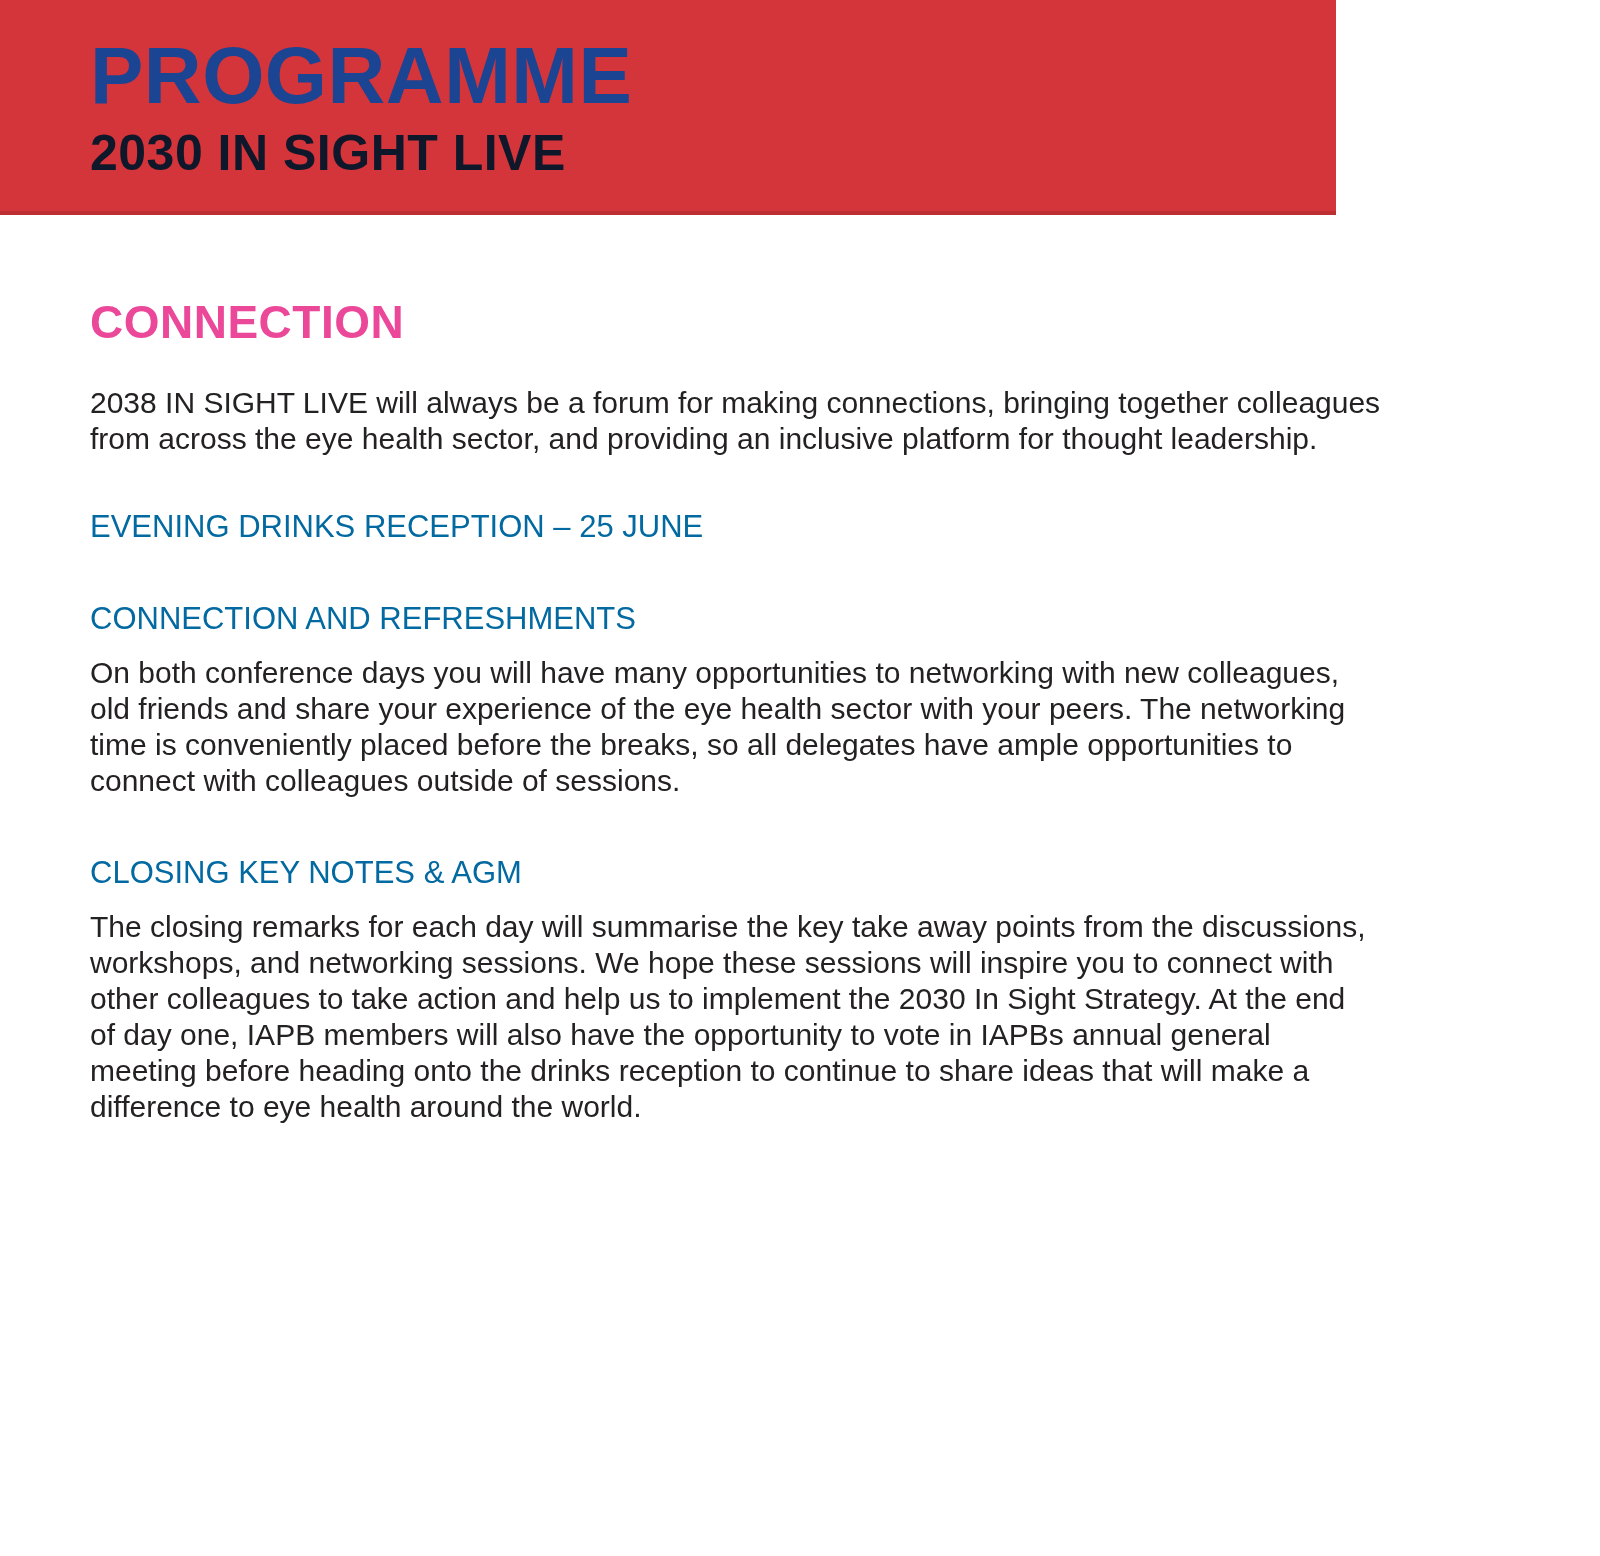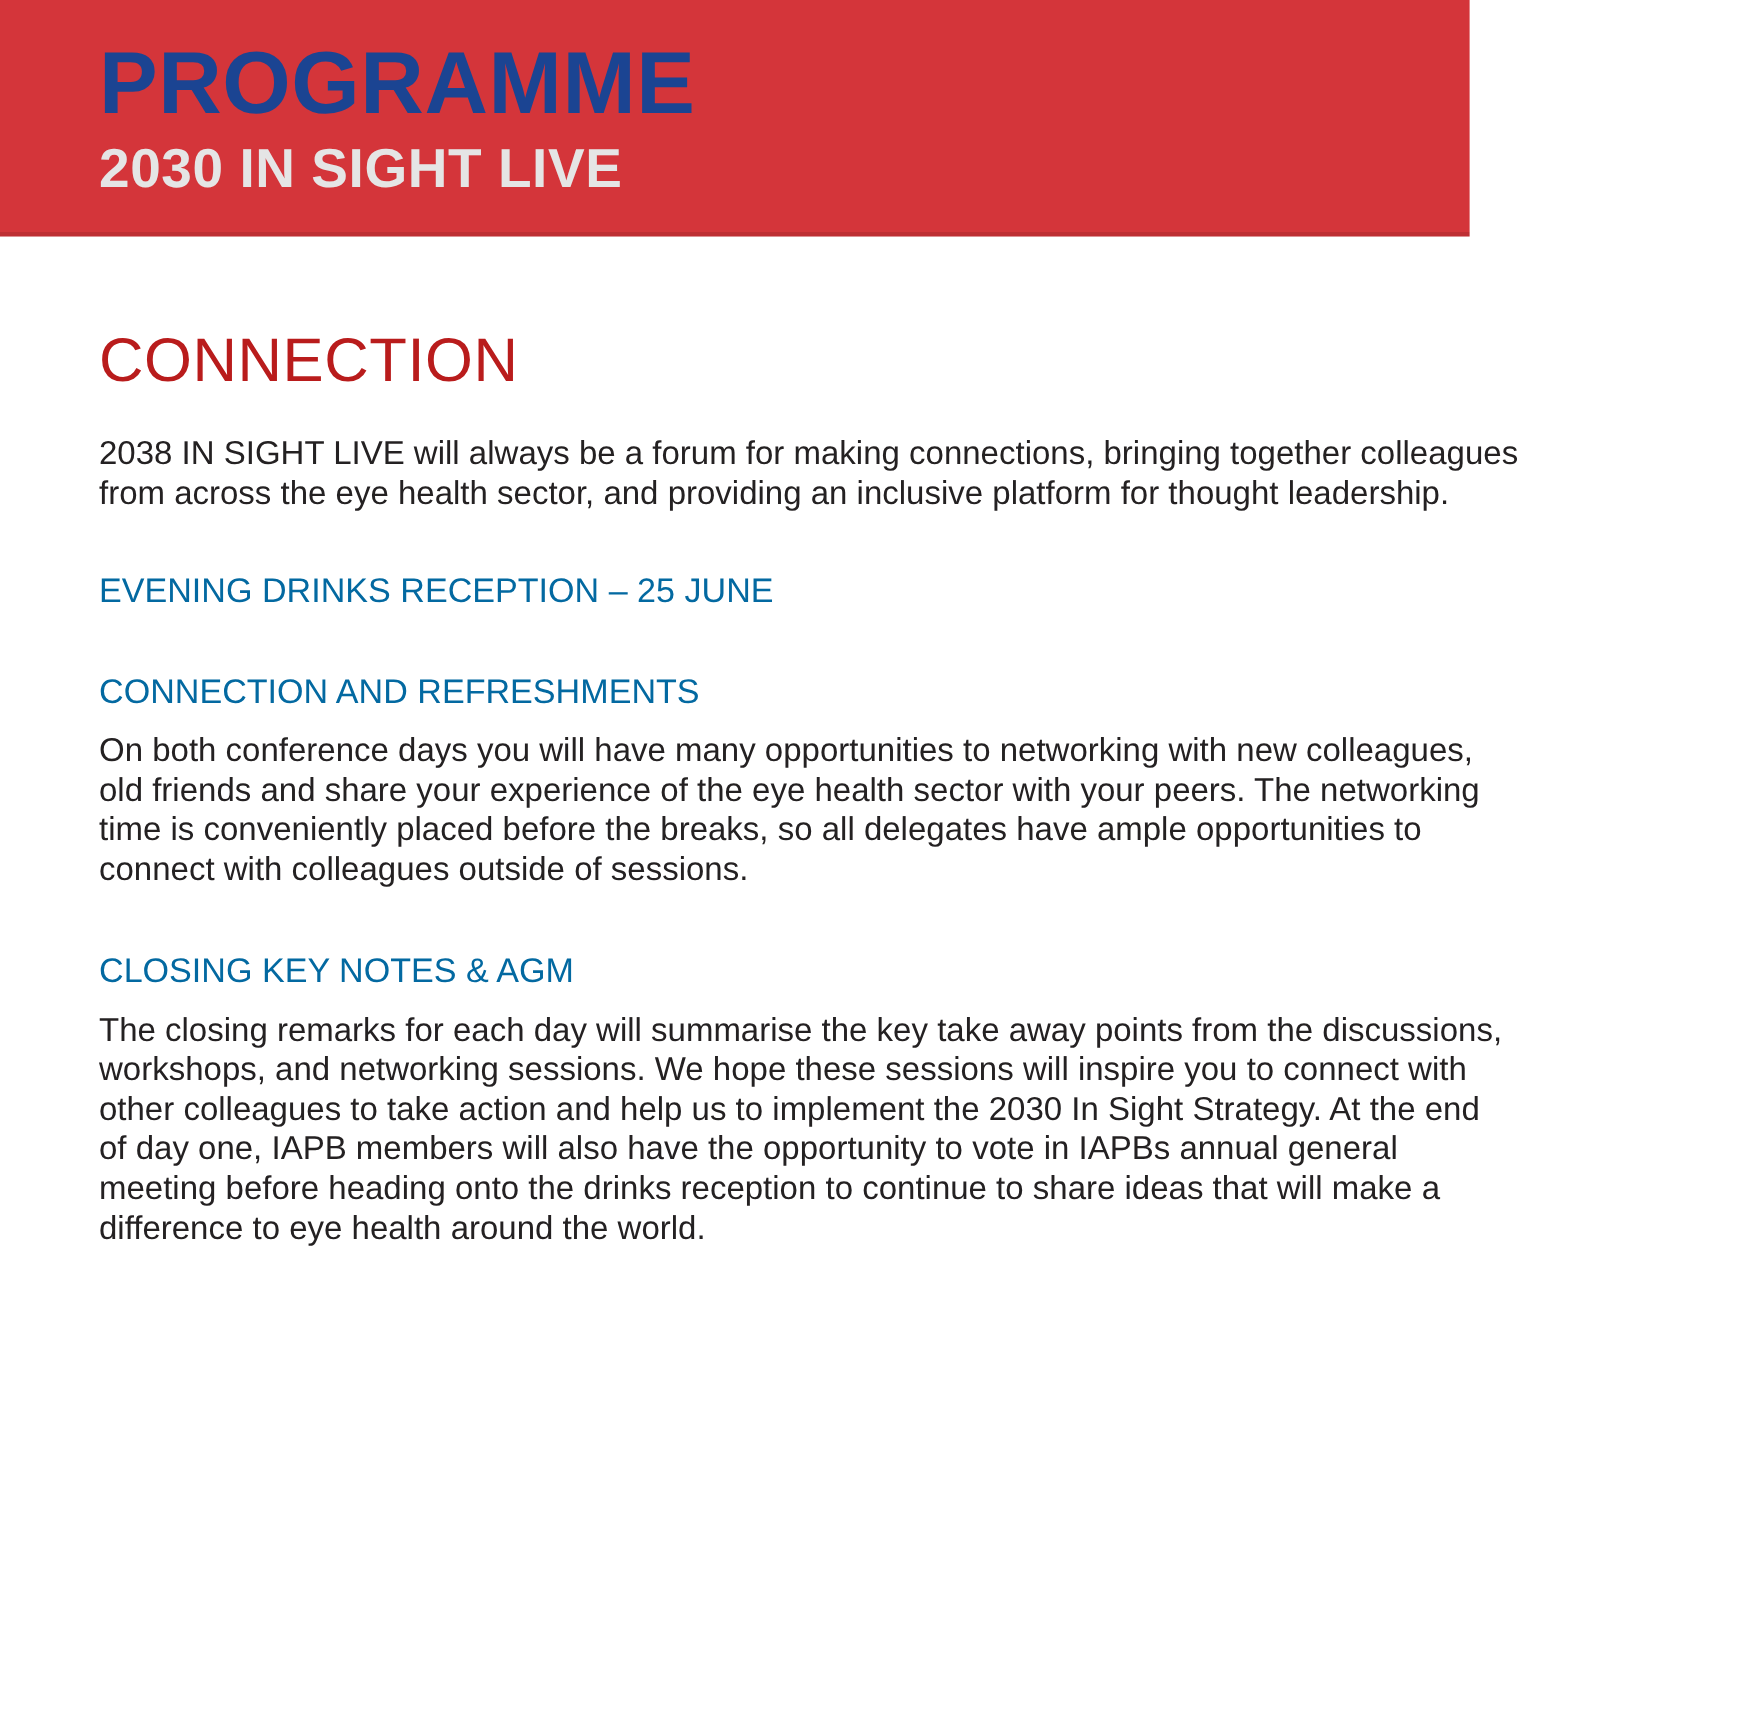--- a/index.html
+++ b/index.html
@@ -25,36 +25,36 @@
   .document-title {
     margin: 0;
     color: #1b4492;
     font-size: 80px;
     font-weight: bold;
     line-height: 1.0;
     letter-spacing: 0.5px;
   }
   .document-subtitle {
     margin: 12px 16px 0 0;
-    color: #e5e5e5;
+    color: #0f172a;
     font-size: 50px;
     font-weight: bold;
     line-height: 1.0;
     letter-spacing: 0.5px;
   }
   .content {
     box-sizing: border-box;
     width: 1600px;
     padding: 0 100px 0 90px;
   }
   .page-heading {
     margin: 84px 0 0 0;
-    color: #b91c1c;
-    font-size: 56px;
-    font-weight: normal;
+    color: #ec4899;
+    font-size: 46px;
+    font-weight: bold;
     line-height: 1.0;
     letter-spacing: 0.5px;
   }
   .body-paragraph {
     margin: 40px 0 0 0;
     font-size: 30px;
     line-height: 36px;
     white-space: pre-line;
     color: #242122;
   }

